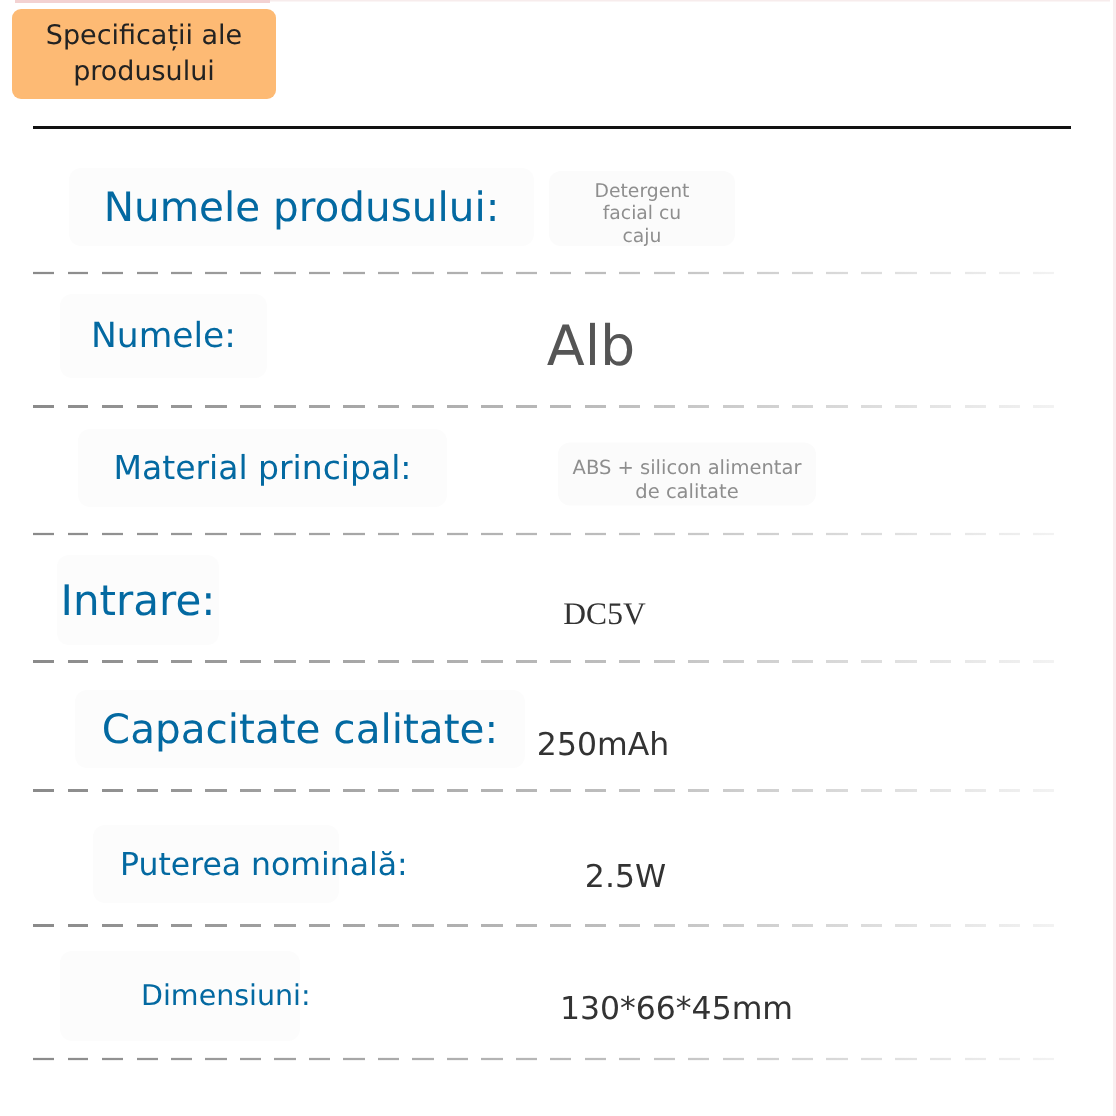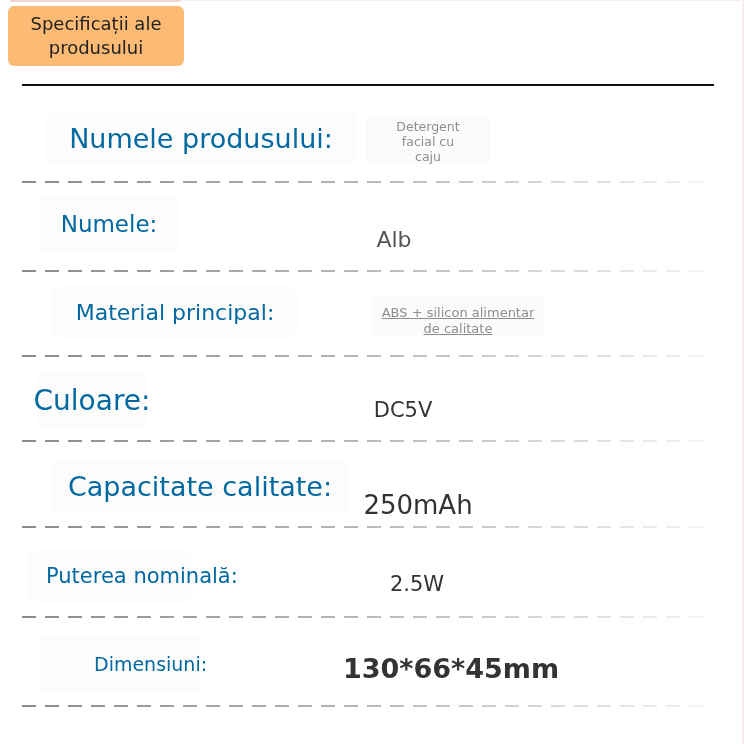--- a/index.html
+++ b/index.html
@@ -116,67 +116,67 @@
   <div class="value-box muted" style="left:366px; top:114px; width:124px; height:50px; font-size:12.5px; line-height:15px;">
     <span style="display:block;width:72px;">Detergent facial cu caju</span>
   </div>
   <div class="divider" style="top:181px;"></div>
 </div>
 
 <div>
   <div class="label-box" style="left:40px; top:196px; width:138px; height:56px; font-size:23px;">
     <span>Numele:</span>
   </div>
-  <div class="value-box" style="left:356px; top:200px; width:76px; height:52px; font-size:22px; color:#555555;">
+  <div class="value-box" style="left:356px; top:200px; width:76px; height:52px; font-size:37px; color:#555555;">
     <span>Alb</span>
   </div>
   <div class="divider" style="top:270px;"></div>
 </div>
 
 <div>
   <div class="label-box" style="left:52px; top:286px; width:246px; height:52px; font-size:22px;justify-content:center;">
     <span>Material principal:</span>
   </div>
   <div class="value-box muted" style="left:372px; top:295px; width:172px; height:42px; font-size:13px; line-height:16px;">
-    <span style="display:block;width:166px;text-decoration:underline;">ABS + silicon alimentar de calitate</span>
+    <span style="display:block;width:166px;">ABS + silicon alimentar de calitate</span>
   </div>
   <div class="divider" style="top:355px;"></div>
 </div>
 
 <div>
   <div class="label-box" style="left:38px; top:370px; width:108px; height:60px; font-size:28px;">
-    <span>Culoare:</span>
+    <span>Intrare:</span>
   </div>
-  <div class="value-box" style="left:368px; top:388px; width:70px; height:34px; font-size:21px;">
+  <div class="value-box" style="left:368px; top:388px; width:70px; height:34px; font-size:21px;font-family:Liberation Serif, serif;">
     <span>DC5V</span>
   </div>
   <div class="divider" style="top:440px;"></div>
 </div>
 
 <div>
   <div class="label-box" style="left:50px; top:460px; width:300px; height:52px; font-size:27px;">
     <span>Capacitate calitate:</span>
   </div>
-  <div class="value-box" style="left:368px; top:474px; width:100px; height:34px; font-size:26px;margin-top:12px;">
+  <div class="value-box" style="left:352px; top:474px; width:100px; height:34px; font-size:21px;">
     <span>250mAh</span>
   </div>
   <div class="divider" style="top:526px;"></div>
 </div>
 
 <div>
-  <div class="label-box" style="left:28px; top:550px; width:146px; height:52px; font-size:21px; justify-content:flex-start; padding-left:18px; overflow:visible;align-items:center;">
+  <div class="label-box" style="left:62px; top:550px; width:146px; height:52px; font-size:21px; justify-content:flex-start; padding-left:18px; overflow:visible;align-items:center;">
     <span>Puterea nominală:</span>
   </div>
   <div class="value-box" style="left:366px; top:562px; width:70px; height:34px; font-size:21px;margin-left:16px;">
     <span>2.5W</span>
   </div>
   <div class="divider" style="top:616px;"></div>
 </div>
 
 <div>
   <div class="label-box" style="left:40px; top:634px; width:106px; height:60px; font-size:19px; justify-content:flex-start; padding-left:54px; overflow:visible;">
     <span>Dimensiuni:</span>
   </div>
-  <div class="value-box" style="left:368px; top:650px; width:166px; height:34px; font-size:27px;font-weight:bold;">
+  <div class="value-box" style="left:368px; top:650px; width:166px; height:34px; font-size:21px;">
     <span>130*66*45mm</span>
   </div>
   <div class="divider" style="top:705px;"></div>
 </div>
 
 </body></html>

